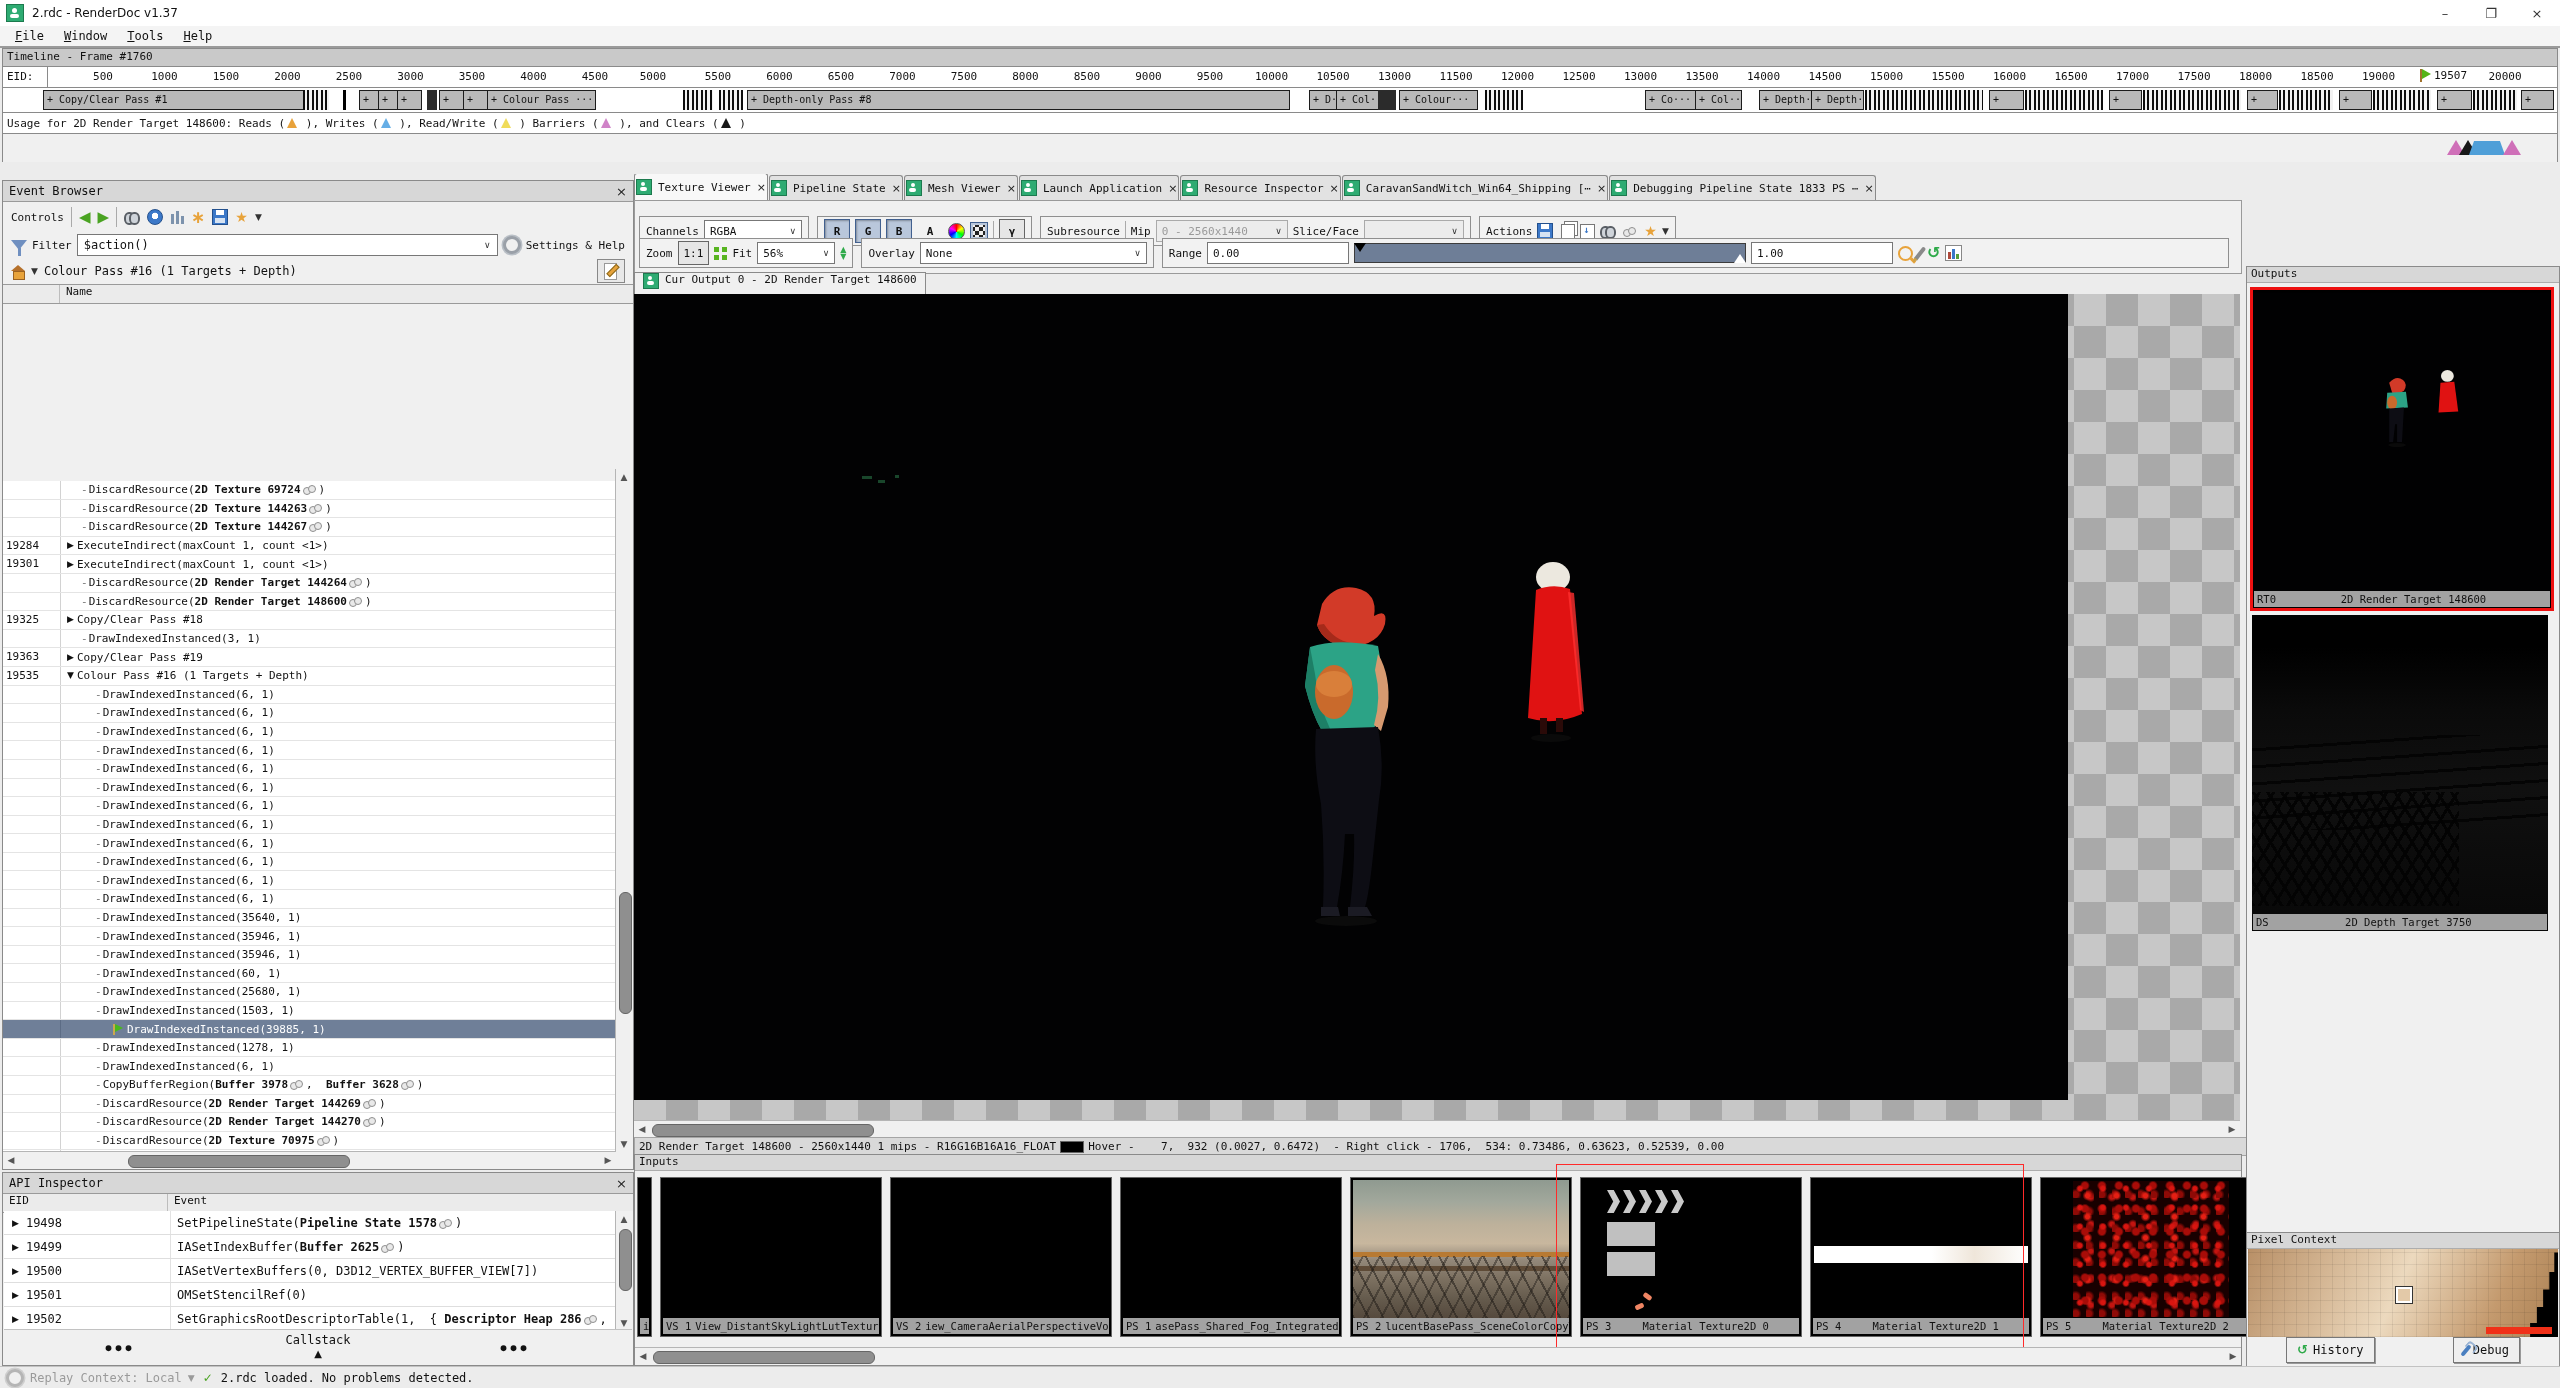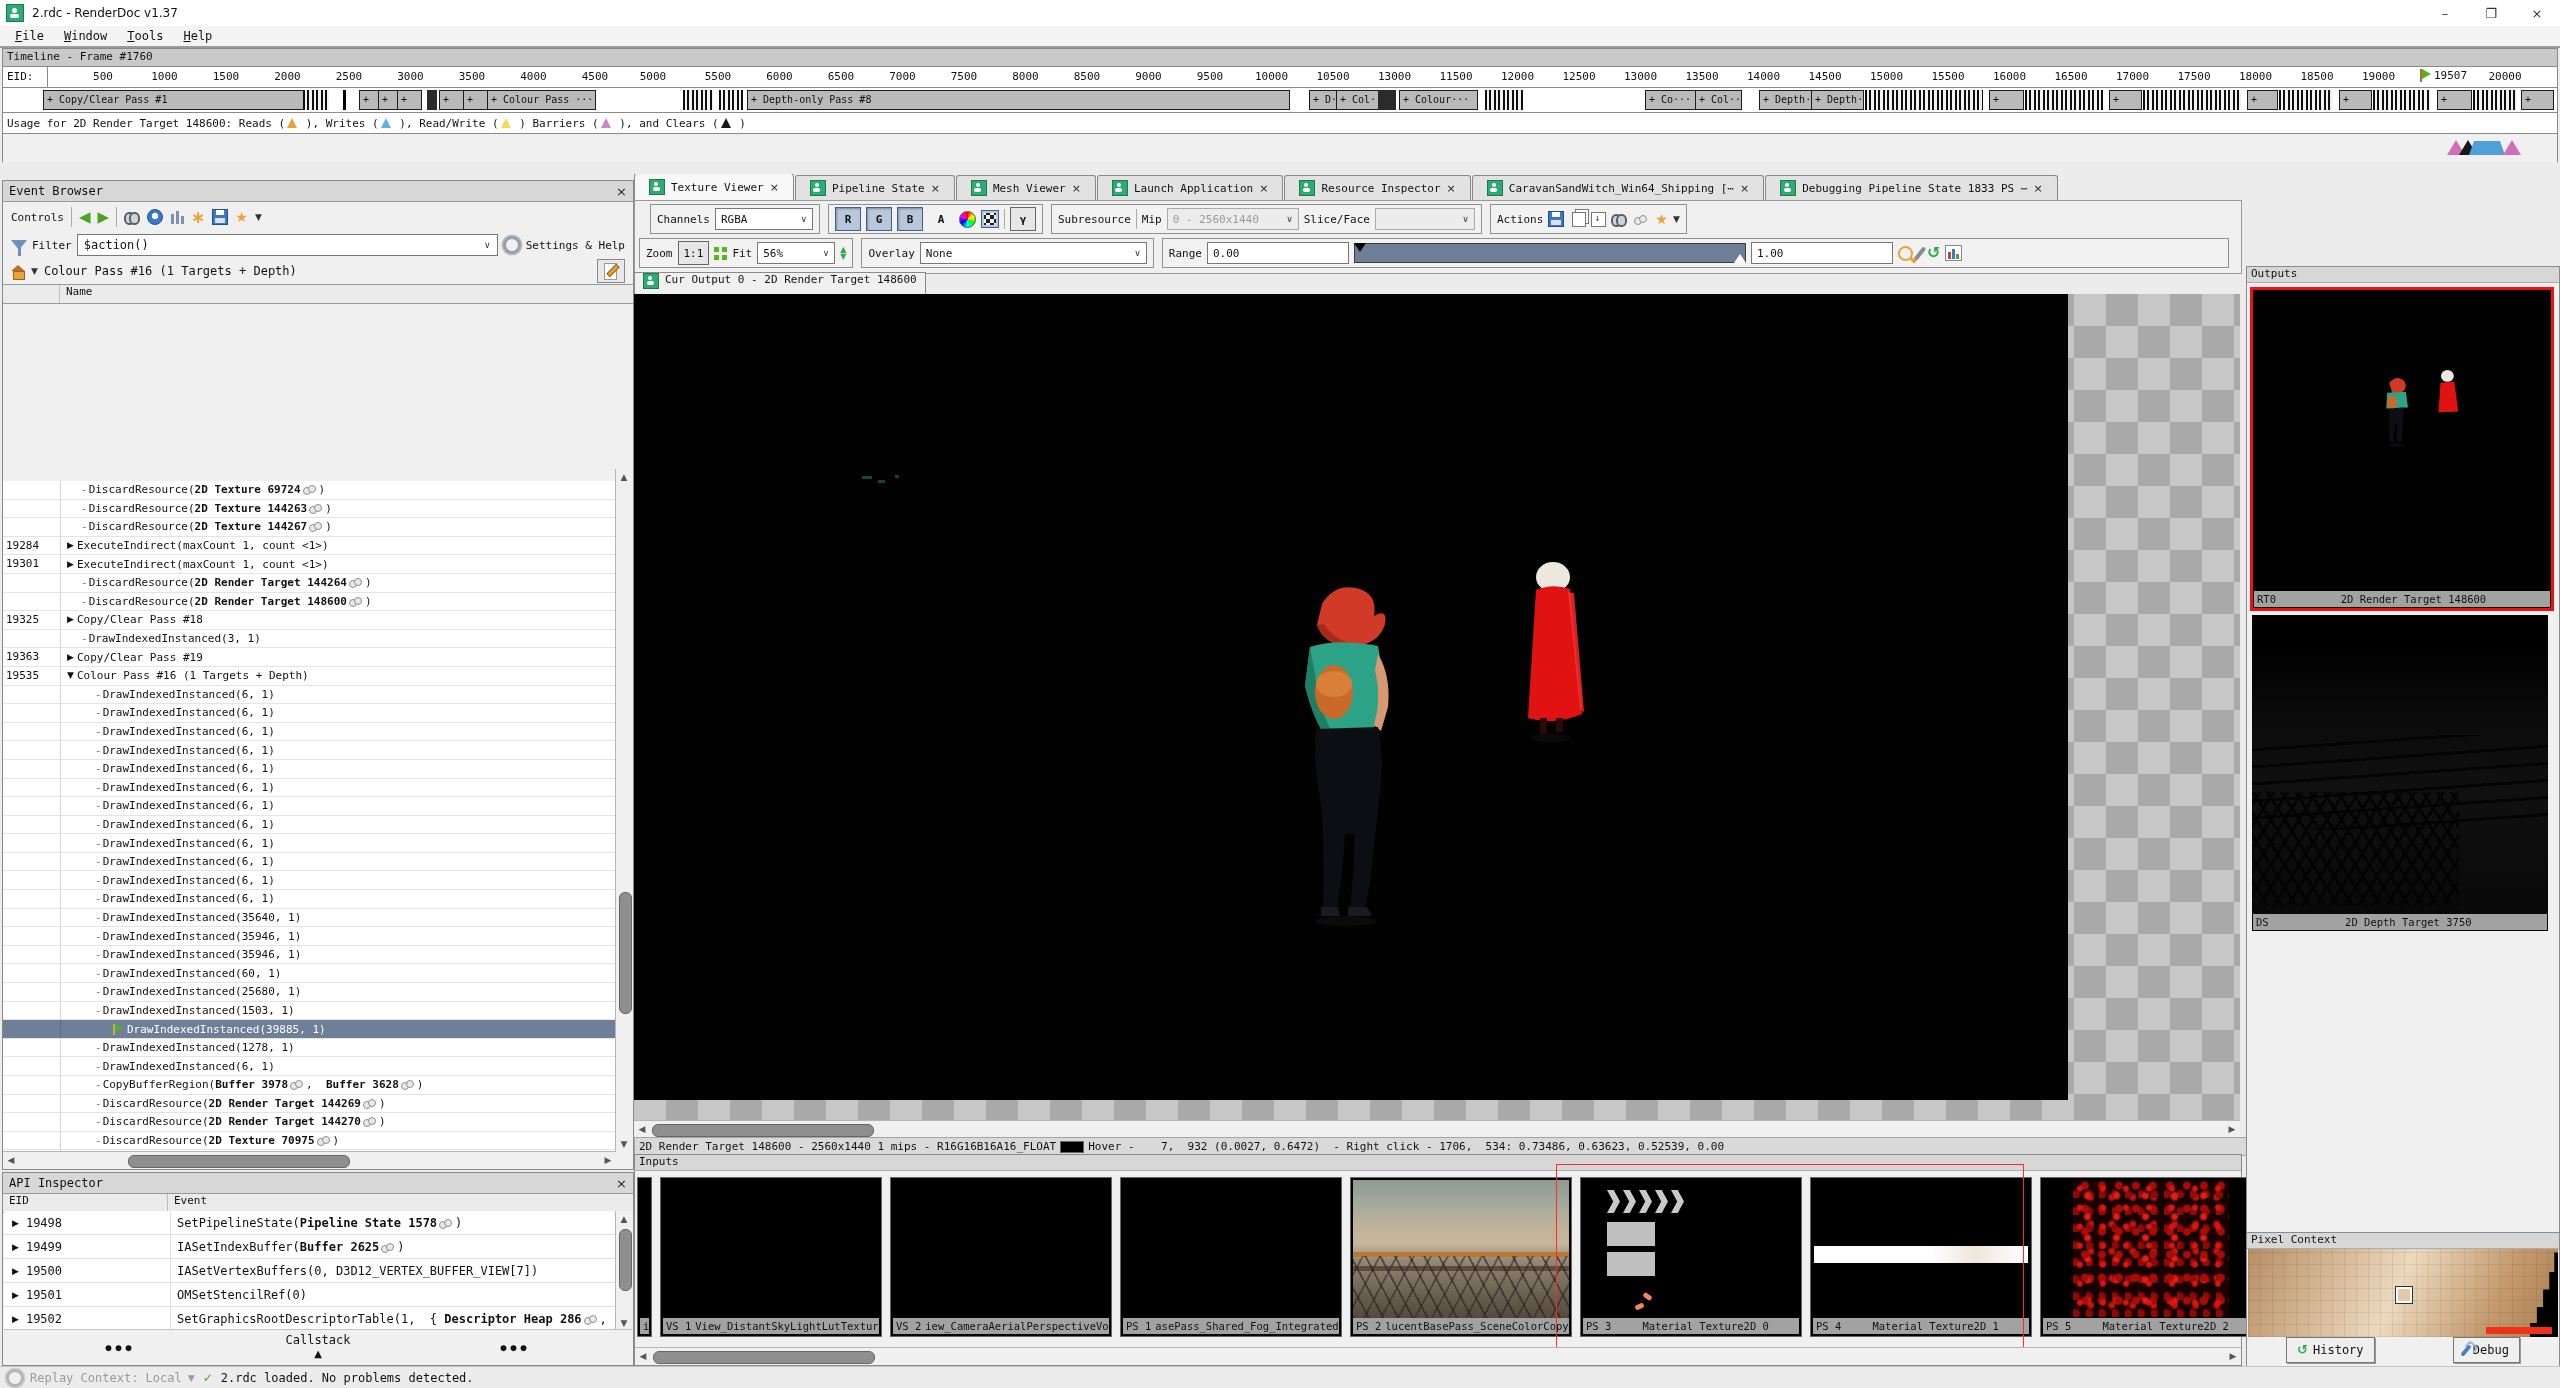--- a/index.html
+++ b/index.html
@@ -117,21 +117,21 @@
   .apirow .ev{padding-left:6px;overflow:hidden;}
   .callstack{position:absolute;left:1px;right:1px;bottom:1px;height:34px;background:#f0f0f0;border-top:1px solid #c2c2c2;
              display:flex;align-items:center;justify-content:center;gap:150px;font-size:12px;}
   .cs-mid{display:flex;flex-direction:column;align-items:center;line-height:13px;}
   .cs-dots{letter-spacing:4px;font-size:10px;}
   .cs-caret{font-family:"DejaVu Sans",sans-serif;font-size:10px;}
 
   
   .tabbar{left:634px;top:174px;width:1606px;height:26px;display:flex;align-items:flex-end;gap:1px;overflow:hidden;}
   .tab{height:24px;background:#e2e2e2;border:1px solid #8a8a8a;border-bottom:none;border-radius:3px 3px 0 0;
-       display:flex;align-items:center;gap:6px;padding:0 14px;font-size:11px;white-space:nowrap;}
+       display:flex;align-items:center;gap:6px;padding:0 1px;font-size:11px;white-space:nowrap;}
   .tab.active{background:#f8f8f8;height:26px;}
   .tab .x{font-family:"DejaVu Sans",sans-serif;color:#222;}
   .rdicon{width:14px;height:14px;background:#2eab72;border:1px solid #1c7a4e;position:relative;flex:0 0 auto;}
   .rdicon::after{content:"";position:absolute;left:4px;top:2px;width:4px;height:4px;border-radius:50%;background:#fff;}
   .rdicon::before{content:"";position:absolute;left:2.5px;top:7px;width:7px;height:3.5px;border-radius:2px;background:#fff;}
   .tv-toolbar{left:634px;top:200px;width:1606px;height:72px;background:#f0f0f0;border:1px solid #9a9a9a;}
   .tbrow{position:absolute;left:0;right:0;display:flex;align-items:center;padding:0 4px;}
   .grp{display:flex;align-items:center;gap:5px;border:1px solid #8f8f8f;background:#f2f2f2;height:28px;padding:0 6px;margin-right:8px;}
   .lab{font-size:11px;}
   .selbox{background:#fff;border:1px solid #777;height:20px;display:inline-flex;align-items:center;padding:0 5px;font-size:11px;gap:10px;}
@@ -503,21 +503,21 @@
         <span class="x">×</span>
       </div>
       <div class="tab">
         <span class="rdicon"></span>
         <span>Debugging Pipeline State 1833 PS ⋯</span>
         <span class="x">×</span>
       </div>
     </div>
 
   <div class="abs tv-toolbar">
-    <div class="tbrow" style="top:3px;margin-left:11px;">
+    <div class="tbrow" style="top:15px;">
       <div class="grp">
         <span class="lab">Channels</span>
         <span class="selbox" style="width:86px;">
           <span>RGBA</span>
           <span class="caret">∨</span>
         </span>
       </div>
       <div class="grp">
         <span class="chbtn on">R</span>
         <span class="chbtn on">G</span>

